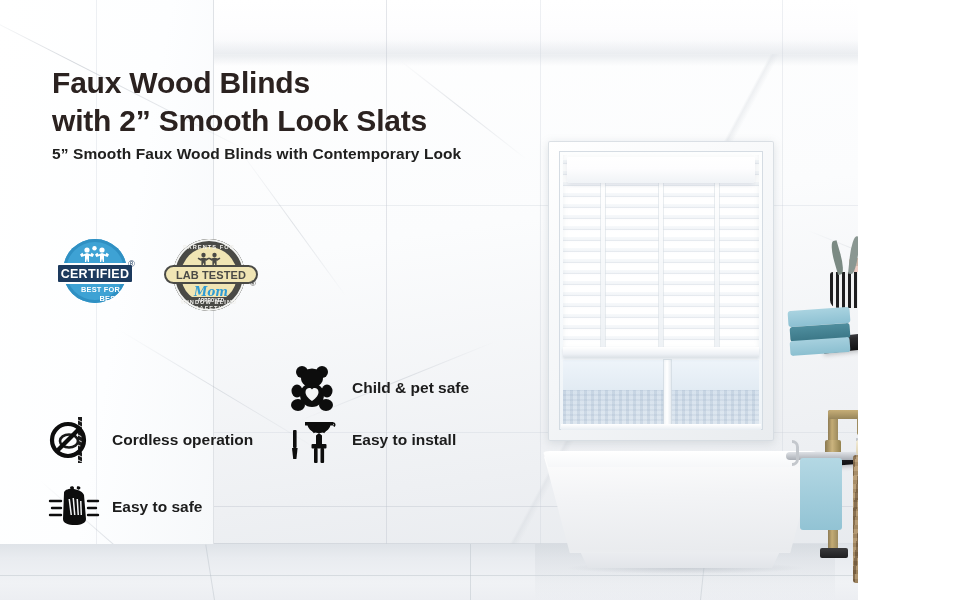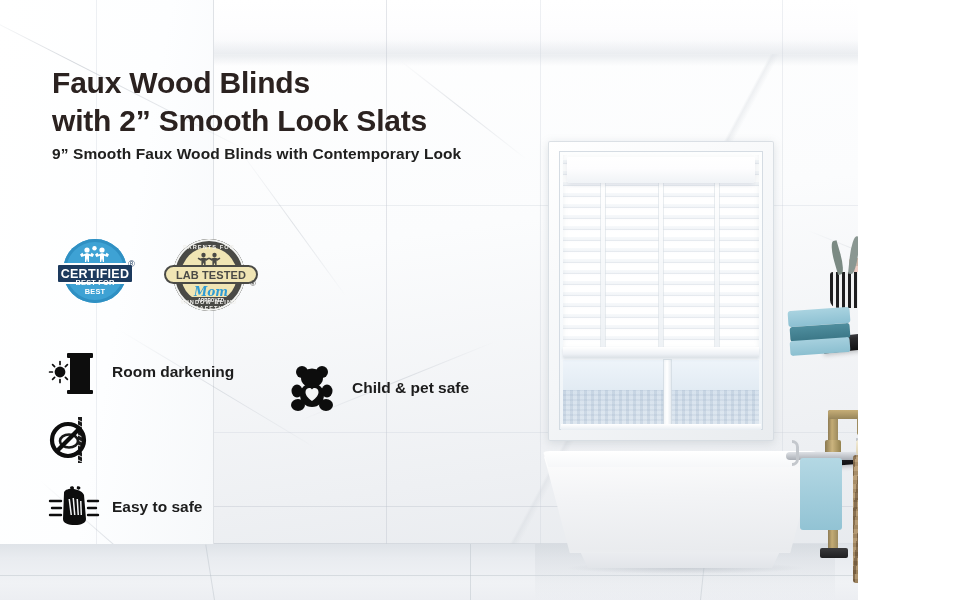--- a/index.html
+++ b/index.html
@@ -268,22 +268,22 @@
   }
   .cert-band {
     position: absolute; left: 0; top: 24px; width: 78px; height: 21px;
     background: #1c3a5e; border: 2px solid #ffffff; border-radius: 3px;
     display: flex; align-items: center; justify-content: center;
   }
   .cert-band span {
     color: #ffffff; font-size: 12.5px; font-weight: 700; letter-spacing: .3px;
   }
   .cert-sub {
-    position: absolute; left: 14px; top: 40px; width: 50px;
-    text-align: center; color: #ffffff; font-size: 7.4px; font-weight: 700;
+    position: absolute; left: 14px; top: 47px; width: 50px;
+    text-align: right; color: #ffffff; font-size: 7.4px; font-weight: 700;
     line-height: 1.18; letter-spacing: .2px;
   }
   .cert-star {
     position: absolute; right: -1px; top: 20px; color: #1c3a5e; font-size: 9px;
   }
 
   .badge-lab {
     position: absolute; left: 108px; top: -2px; width: 94px; height: 76px;
   }
   .lab-gear {
@@ -448,21 +448,21 @@
     <div class="basket"></div>
     <div class="towel" style="left:856px; top:440px; width:90px; height:15px; background:linear-gradient(180deg,#f3ecd6,#ddd2b4);"></div>
     <div class="towel" style="left:858px; top:455px; width:88px; height:14px; background:linear-gradient(180deg,#efe6cb,#d8cca9);"></div>
     <div class="towel" style="left:858px; top:469px; width:88px; height:13px; background:linear-gradient(180deg,#e9dfc1,#cfc29e);"></div>
   </div>
 
   <div class="content">
 
     <div class="title">Faux Wood Blinds
 with 2” Smooth Look Slats</div>
-    <div class="subtitle">9”  Smooth Faux Wood Blinds with Contemporary  Look</div>
+    <div class="subtitle">5”  Smooth Faux Wood Blinds with Contemporary  Look</div>
 
     <div class="badges">
 
       <div class="badge-certified">
         <div class="cert-circle"></div>
         <div class="cert-people">
           <svg width="34" height="17" viewBox="0 0 34 17" aria-hidden="true">
             <g fill="#ffffff">
               <circle cx="9" cy="4" r="2.6"></circle>
               <path d="M9 7 L12.6 8.6 L13.6 6.8 L16 8.4 L14.6 11 L11 9.8 L11 16 L9.8 16 L9 12.6 L8.2 16 L7 16 L7 9.8 L3.4 11 L2 8.4 L4.4 6.8 L5.4 8.6 Z"></path>
@@ -499,42 +499,20 @@
         <div class="lab-band">
           <span>LAB TESTED</span>
         </div>
         <div class="lab-mom">Mom</div>
         <div class="lab-mom-sub">APPROVED</div>
         <div class="lab-bot-txt">WINDOW BLIND SAFETY</div>
         <div class="lab-star">®</div>
       </div>
     </div>
 
-    <div class="feature" style="left:48px; top:348px;">
-      <span class="ficon">
-        <svg width="52" height="46" viewBox="0 0 52 46" aria-hidden="true">
-          <g fill="#0d0d0d">
-            <circle cx="11" cy="23" r="5.4"></circle>
-            <g stroke="#0d0d0d" stroke-width="1.7" stroke-linecap="round">
-              <line x1="11" y1="12.6" x2="11" y2="15.4"></line>
-              <line x1="3.6" y1="15.6" x2="5.6" y2="17.6"></line>
-              <line x1="0.6" y1="23" x2="3.4" y2="23"></line>
-              <line x1="3.6" y1="30.4" x2="5.6" y2="28.4"></line>
-              <line x1="11" y1="33.4" x2="11" y2="30.6"></line>
-              <line x1="18.4" y1="30.4" x2="16.4" y2="28.4"></line>
-              <line x1="18.4" y1="15.6" x2="16.4" y2="17.6"></line>
-            </g>
-            <rect x="18" y="4" width="26" height="5" rx="1"></rect>
-            <rect x="21" y="9" width="20" height="32"></rect>
-            <rect x="18" y="41" width="26" height="4" rx="1"></rect>
-          </g>
-        </svg>
-      </span>
-      <span class="flabel">Room darkening</span>
-    </div>
 
     <div class="feature" style="left:48px; top:416px;">
       <span class="ficon">
         <svg width="52" height="48" viewBox="0 0 52 48" aria-hidden="true">
           <g>
             <rect x="29" y="1" width="4" height="46" fill="#1a1a1a"></rect>
             <g stroke="#ffffff" stroke-width="1" opacity=".85">
               <line x1="29" y1="4" x2="33" y2="6"></line>
               <line x1="29" y1="9" x2="33" y2="11"></line>
               <line x1="29" y1="14" x2="33" y2="16"></line>
@@ -544,20 +522,21 @@
               <line x1="29" y1="34" x2="33" y2="36"></line>
               <line x1="29" y1="39" x2="33" y2="41"></line>
               <line x1="29" y1="44" x2="33" y2="46"></line>
             </g>
             <ellipse cx="20" cy="25" rx="9" ry="6.5" fill="none" stroke="#1a1a1a" stroke-width="2.6"></ellipse>
             <circle cx="19" cy="24" r="16" fill="none" stroke="#0d0d0d" stroke-width="4.2"></circle>
             <line x1="8" y1="35" x2="30" y2="13" stroke="#0d0d0d" stroke-width="4.2" stroke-linecap="butt"></line>
           </g>
         </svg>
       </span>
+      <span class="flabel">Cordless operation</span>
     </div>
 
     <div class="feature" style="left:48px; top:483px;">
       <span class="ficon">
         <svg width="54" height="44" viewBox="0 0 54 44" aria-hidden="true">
           <g fill="#0d0d0d">
             <path d="M16 8 C16 4.5 22 3 26 4 C31 5 35 7 36 10 L38 34 C38 38 33 40 27 40 C20 40 15 38 15 34 Z"></path>
             <path d="M22 2 C23.5 0.5 26 1 26 3 C26 4.5 24 5.5 22.5 4.6 Z"></path>
             <path d="M29 1.5 C31 0.5 33 2 32.3 3.6 C31.6 5 29.5 5 28.7 3.6 Z"></path>
             <g stroke="#0d0d0d" stroke-width="2.4" stroke-linecap="round">
@@ -592,15 +571,35 @@
             <ellipse cx="36" cy="41" rx="7" ry="6"></ellipse>
             <ellipse cx="7" cy="27" rx="5.5" ry="6.5"></ellipse>
             <ellipse cx="37" cy="27" rx="5.5" ry="6.5"></ellipse>
           </g>
           <path d="M22 37 C17 33.5 15.5 30.5 15.5 28 C15.5 25.6 17.4 24 19.4 24 C20.7 24 21.6 24.7 22 25.5 C22.4 24.7 23.3 24 24.6 24 C26.6 24 28.5 25.6 28.5 28 C28.5 30.5 27 33.5 22 37 Z" fill="#f4f5f6"></path>
         </svg>
       </span>
       <span class="flabel">Child &amp; pet safe</span>
     </div>
 
+    <div class="feature" style="left:288px; top:416px;">
+      <span class="ficon">
+        <svg width="52" height="48" viewBox="0 0 52 48" aria-hidden="true">
+          <g fill="#0d0d0d">
+            <rect x="4" y="14" width="3.6" height="18" rx="1"></rect>
+            <path d="M3 32 L8.6 32 L7.4 43 L4.2 43 Z"></path>
+            <path d="M16 6 L44 6 L44 9.5 L41.4 9.5 C40.5 13.5 36 17 30 17 C24 17 19.5 13.5 18.6 9.5 L16 9.5 Z"></path>
+            <path d="M43 6 C46.5 6 47.5 9 45.5 11 L44 9.8 C45.3 8.7 45 7.4 43 7.4 Z"></path>
+            <circle cx="30" cy="12.5" r="4.6"></circle>
+            <path d="M30 17 L33 19.5 L33 30 L27 30 L27 19.5 Z"></path>
+            <rect x="22.5" y="28" width="15" height="4.5" rx="1"></rect>
+            <rect x="25" y="32" width="3.6" height="15" rx="1"></rect>
+            <rect x="31.5" y="32" width="3.6" height="15" rx="1"></rect>
+            <path d="M22 10 L26.5 16 L24.8 17.2 L20.5 11.5 Z"></path>
+            <path d="M38 10 L33.5 16 L35.2 17.2 L39.5 11.5 Z"></path>
+          </g>
+        </svg>
+      </span>
+      <span class="flabel">Easy to install</span>
+    </div>
 
   </div>
 </div>
 
 </body></html>

